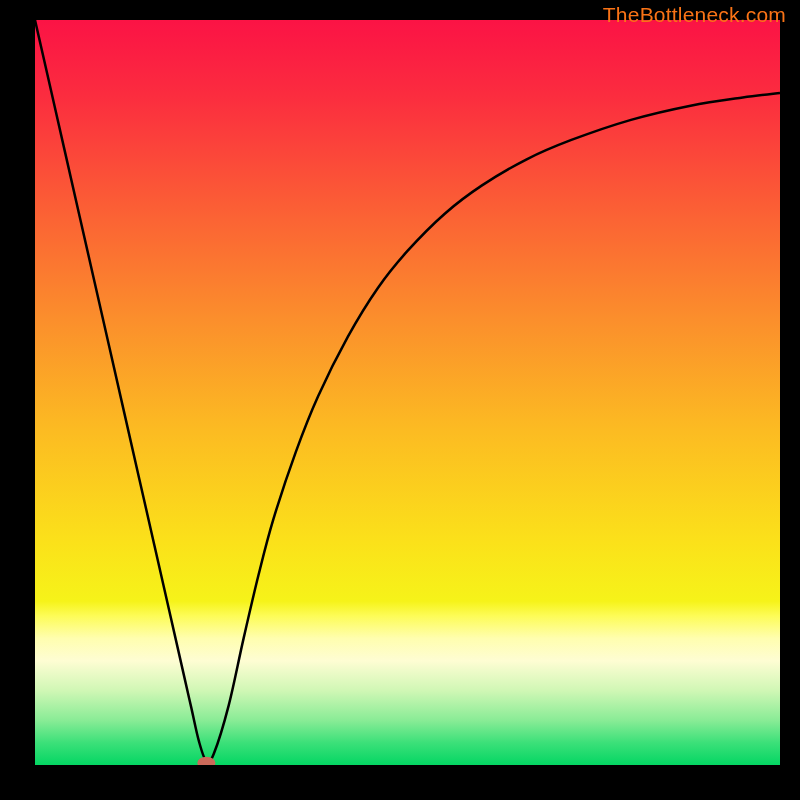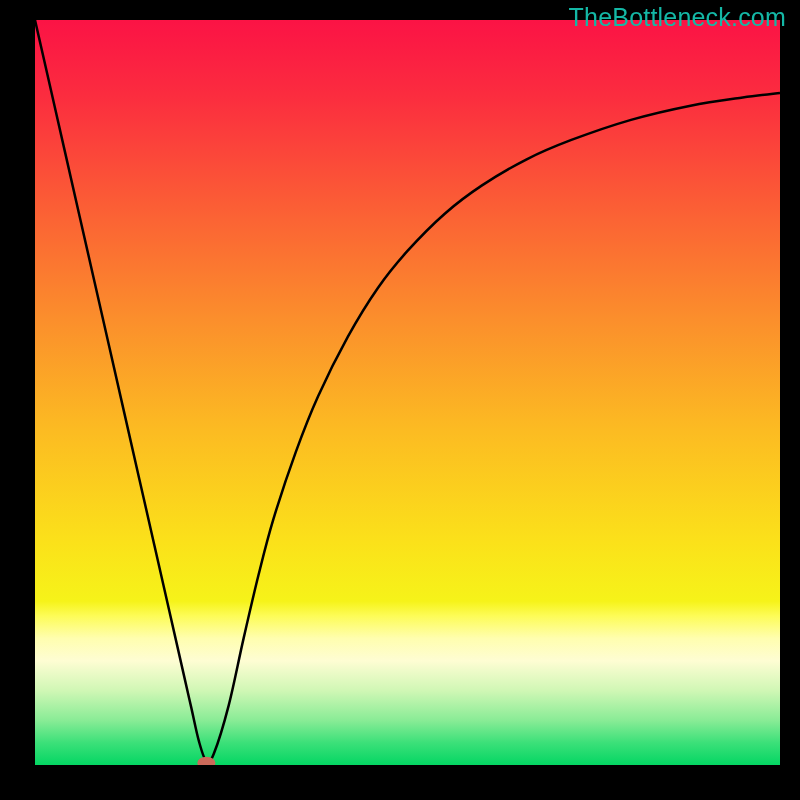--- a/index.html
+++ b/index.html
@@ -22,22 +22,22 @@
     left: 35px;
     top: 20px;
     width: 745px;
     height: 745px;
     overflow: hidden;
   }
   .watermark {
     position: absolute;
     top: 3px;
     right: 14px;
-    color: #14b8a6;
-    font-size: 25px;
+    color: #f97316;
+    font-size: 21px;
     font-weight: 500;
     letter-spacing: 0.2px;
     font-family: Arial, Helvetica, sans-serif;
     z-index: 10;
     text-align: center;
   }
   svg {
     display: block;
   }
 </style>

